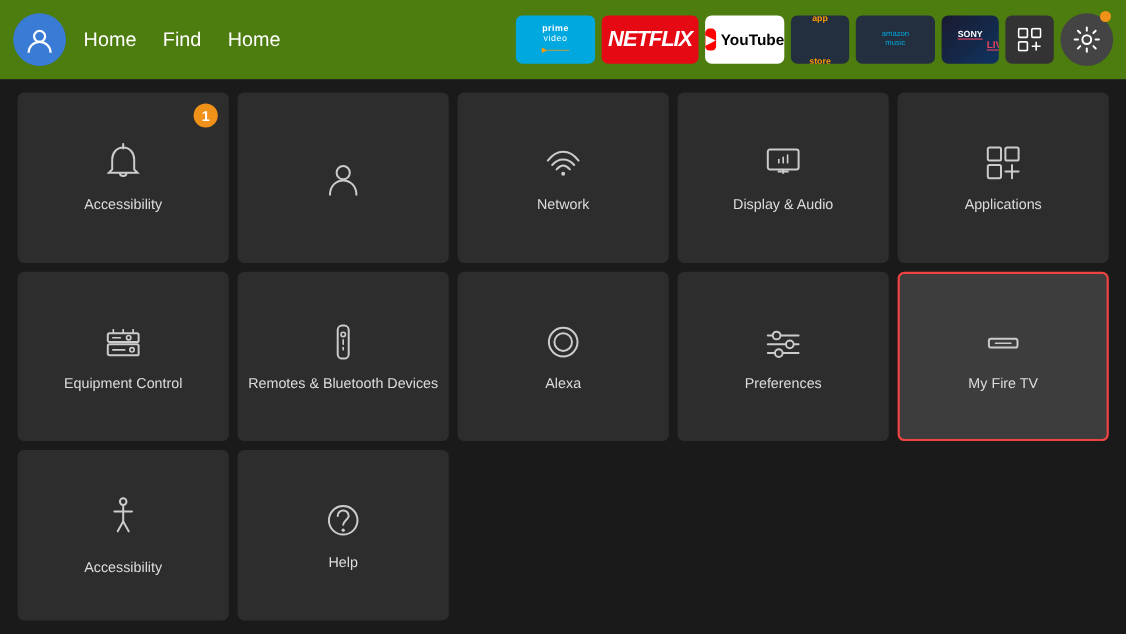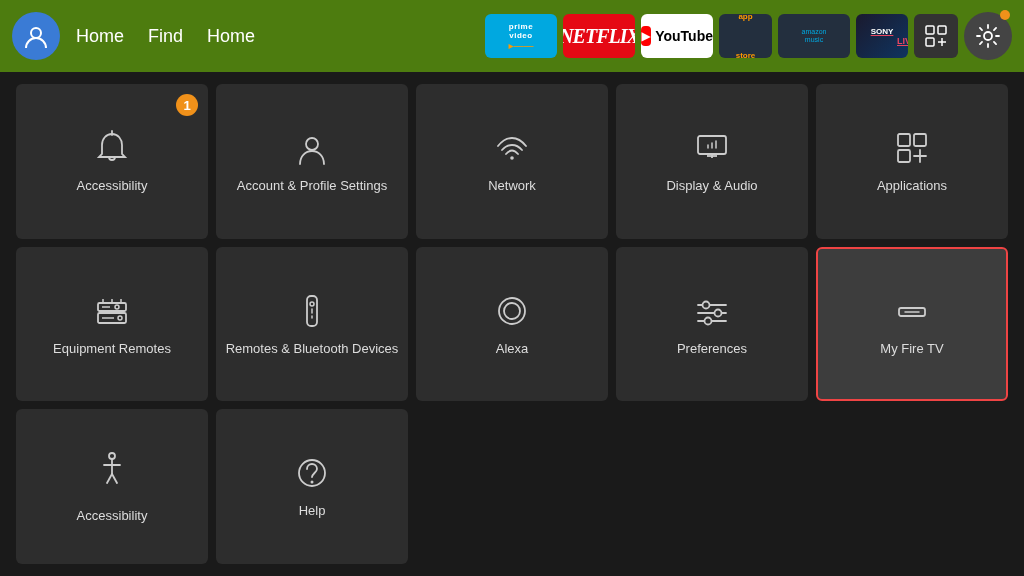--- a/index.html
+++ b/index.html
@@ -53,21 +53,21 @@
       height: 44px;
       border-radius: 6px;
       display: flex;
       align-items: center;
       justify-content: center;
       cursor: pointer;
       overflow: hidden;
       flex-shrink: 0;
     }
     .app-btn.prime { background: #00a8e0; width: 72px; flex-direction: column; }
-    .app-btn.netflix { background: #e50914; width: 72px; font-size: 18px; font-weight: 900; font-style: italic; letter-spacing: -1px; font-family: Liberation Serif, serif; }
+    .app-btn.netflix { background: #e50914; width: 88px; font-size: 18px; font-weight: 900; font-style: italic; letter-spacing: -1px; }
     .app-btn.youtube { background: #fff; width: 72px; gap: 4px; }
     .app-btn.appstore { background: #232f3e; width: 53px; font-size: 11px; color: #ff9900; font-weight: bold; flex-direction: column; }
     .app-btn.amazonmusic { background: #232f3e; width: 72px; font-size: 9px; text-align: center; flex-direction: column; color: #00a8e0; }
     .app-btn.sonyliv { background: linear-gradient(135deg, #1a1a2e, #0f3460); width: 52px; font-size: 9px; font-weight: bold; color: #e94560; flex-direction: column; text-decoration: underline; }
     .nav-icon-btn {
       width: 44px;
       height: 44px;
       border-radius: 6px;
       background: #333;
       display: flex;
@@ -186,21 +186,21 @@
   <div class="nav-links">
     <span class="nav-link">Home</span>
     <span class="nav-link">Find</span>
     <span class="nav-link">Home</span>
   </div>
 
   <div class="nav-apps">
 
     <div class="app-btn prime">
       <span style="font-size:8px;color:#fff;font-weight:bold;letter-spacing:0.5px;">prime</span>
-      <span style="font-size:8px;color:#fff;font-weight:bold;letter-spacing:0.5px;">video</span>
+      <span style="font-size:8px;color:#fff;font-weight:normal;letter-spacing:0.5px;">video</span>
       <span style="font-size:10px;color:#ff9900;">▸——</span>
     </div>
 
     <div class="app-btn netflix">
       <span style="font-size:20px;font-weight:900;font-style:italic;letter-spacing:-1px;color:#fff;">NETFLIX</span>
     </div>
 
     <div class="app-btn youtube">
       <div class="yt-play">
         <span style="color:#fff;font-size:12px;">▶</span>
@@ -254,21 +254,20 @@
         <line x1="20" y1="3" x2="20" y2="7" stroke="#ccc" stroke-width="1.8" stroke-linecap="round"></line>
       </svg>
       <span class="tile-label">Accessibility</span>
     </div>
 
     <div class="setting-tile tile-account">
       <svg class="tile-svg" viewBox="0 0 40 40" fill="none">
         <circle cx="20" cy="16" r="6" stroke="#ccc" stroke-width="1.8"></circle>
         <path d="M8 36 C8 28.3 13.4 23 20 23 C26.6 23 32 28.3 32 36" stroke="#ccc" stroke-width="1.8" stroke-linecap="round"></path>
       </svg>
-      <span class="tile-label">Account &amp; Profile Settings</span>
     </div>
 
     <div class="setting-tile tile-network">
       <svg class="tile-svg" viewBox="0 0 40 40" fill="none">
         <path d="M6 18 C10 13 15 10 20 10 C25 10 30 13 34 18" stroke="#ccc" stroke-width="1.8" stroke-linecap="round" fill="none"></path>
         <path d="M10 22 C13 18.5 16.5 17 20 17 C23.5 17 27 18.5 30 22" stroke="#ccc" stroke-width="1.8" stroke-linecap="round" fill="none"></path>
         <path d="M14 26 C16.2 23.5 18 22.5 20 22.5 C22 22.5 23.8 23.5 26 26" stroke="#ccc" stroke-width="1.8" stroke-linecap="round" fill="none"></path>
         <circle cx="20" cy="30" r="1.8" fill="#ccc"></circle>
       </svg>
       <span class="tile-label">Network</span>
@@ -300,21 +299,21 @@
         <rect x="6" y="22" width="28" height="10" rx="1.5" stroke="#ccc" stroke-width="1.8"></rect>
         <rect x="6" y="12" width="28" height="8" rx="1.5" stroke="#ccc" stroke-width="1.8"></rect>
         <line x1="10" y1="16" x2="18" y2="16" stroke="#ccc" stroke-width="1.5"></line>
         <circle cx="25" cy="16" r="2" stroke="#ccc" stroke-width="1.5"></circle>
         <line x1="10" y1="27" x2="22" y2="27" stroke="#ccc" stroke-width="1.5"></line>
         <circle cx="28" cy="27" r="2" stroke="#ccc" stroke-width="1.5"></circle>
         <line x1="11" y1="8" x2="11" y2="12" stroke="#ccc" stroke-width="1.5"></line>
         <line x1="20" y1="8" x2="20" y2="12" stroke="#ccc" stroke-width="1.5"></line>
         <line x1="29" y1="8" x2="29" y2="12" stroke="#ccc" stroke-width="1.5"></line>
       </svg>
-      <span class="tile-label">Equipment Remotes</span>
+      <span class="tile-label">Equipment Control</span>
     </div>
 
     <div class="setting-tile tile-remotes">
       <svg class="tile-svg" viewBox="0 0 40 40" fill="none">
         <rect x="15" y="5" width="10" height="30" rx="4" stroke="#ccc" stroke-width="1.8"></rect>
         <circle cx="20" cy="13" r="2" stroke="#ccc" stroke-width="1.5"></circle>
         <line x1="20" y1="18" x2="20" y2="22" stroke="#ccc" stroke-width="1.5" stroke-linecap="round"></line>
         <line x1="20" y1="25" x2="20" y2="27" stroke="#ccc" stroke-width="1.5" stroke-linecap="round"></line>
       </svg>
       <span class="tile-label">Remotes &amp; Bluetooth Devices</span>

